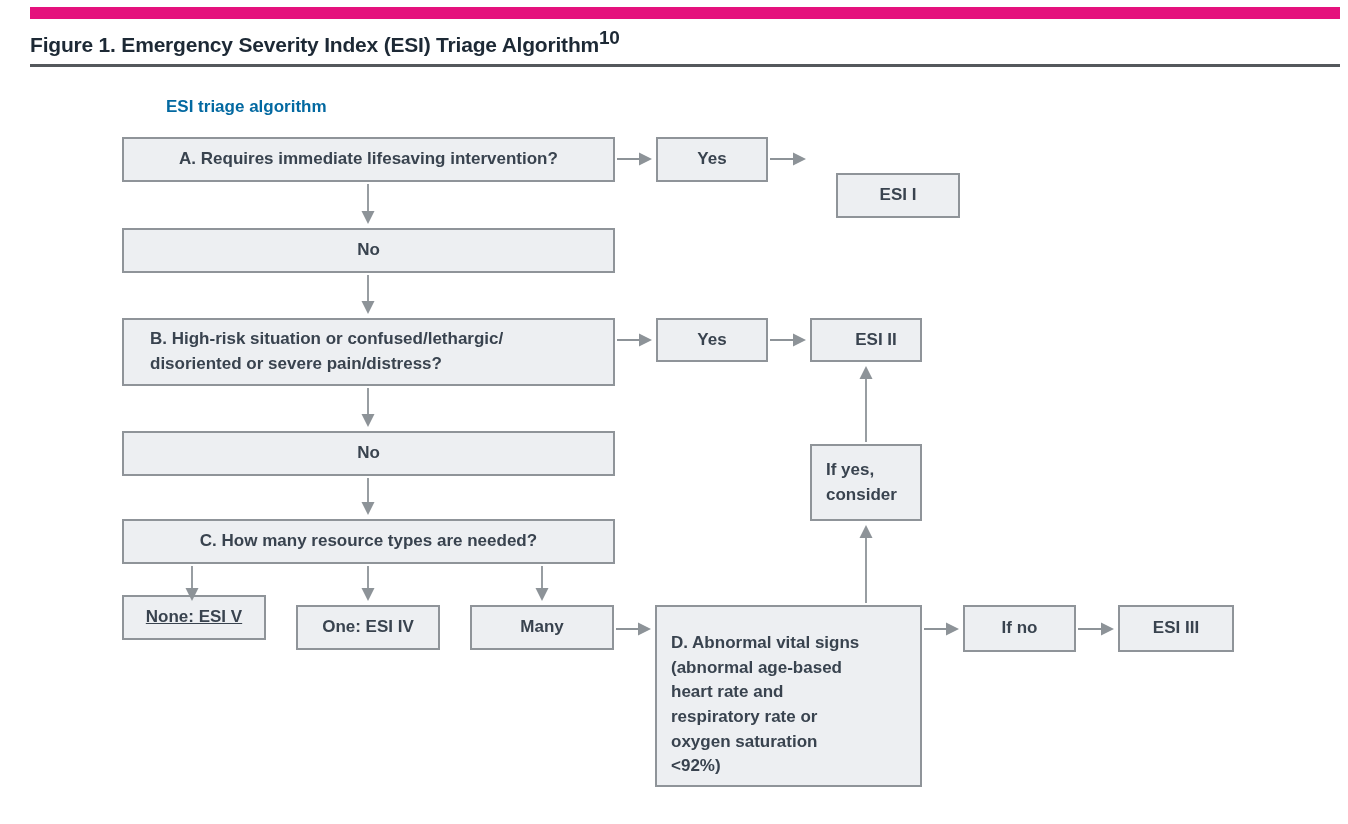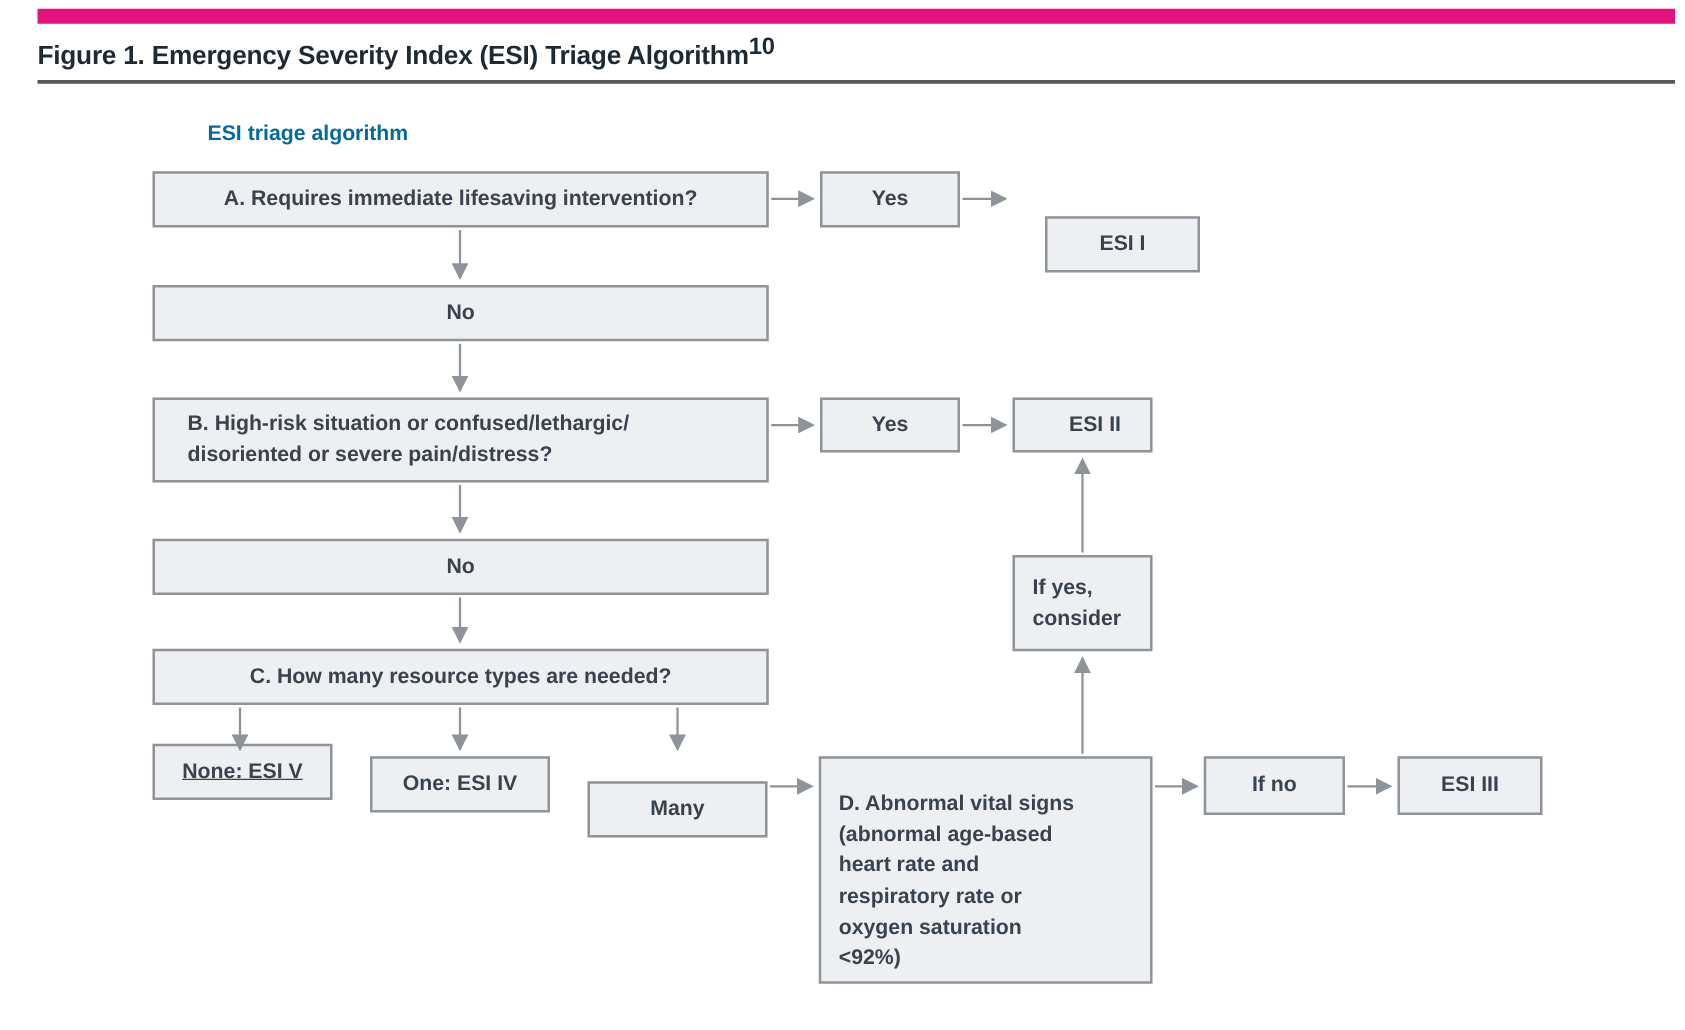--- a/index.html
+++ b/index.html
@@ -101,21 +101,21 @@
 disoriented or severe pain/distress?</div>
   <div class="node" style="left:656px; top:318px; width:112px; height:44px;">Yes</div>
   <div class="node" style="left:810px; top:318px; width:112px; height:44px;padding-left:20px;">ESI II</div>
 
   <div class="node" style="left:122px; top:431px; width:493px; height:45px;">No</div>
 
   <div class="node" style="left:122px; top:519px; width:493px; height:45px;">C. How many resource types are needed?</div>
 
   <div class="node" style="left:122px; top:595px; width:144px; height:45px;text-decoration:underline;">None: ESI V</div>
   <div class="node" style="left:296px; top:605px; width:144px; height:45px;">One: ESI IV</div>
-  <div class="node" style="left:470px; top:605px; width:144px; height:45px;margin-top:20px;">Many</div>
+  <div class="node" style="left:470px; top:605px; width:144px; height:45px;">Many</div>
 
   <div class="node align-top-left" style="left:655px; top:605px; width:267px; height:182px;">D. Abnormal vital signs
 (abnormal age-based
 heart rate and
 respiratory rate or
 oxygen saturation
 &lt;92%)</div>
 
   <div class="node align-left" style="left:810px; top:444px; width:112px; height:77px; padding:0 14px;">If yes,
 consider</div>

